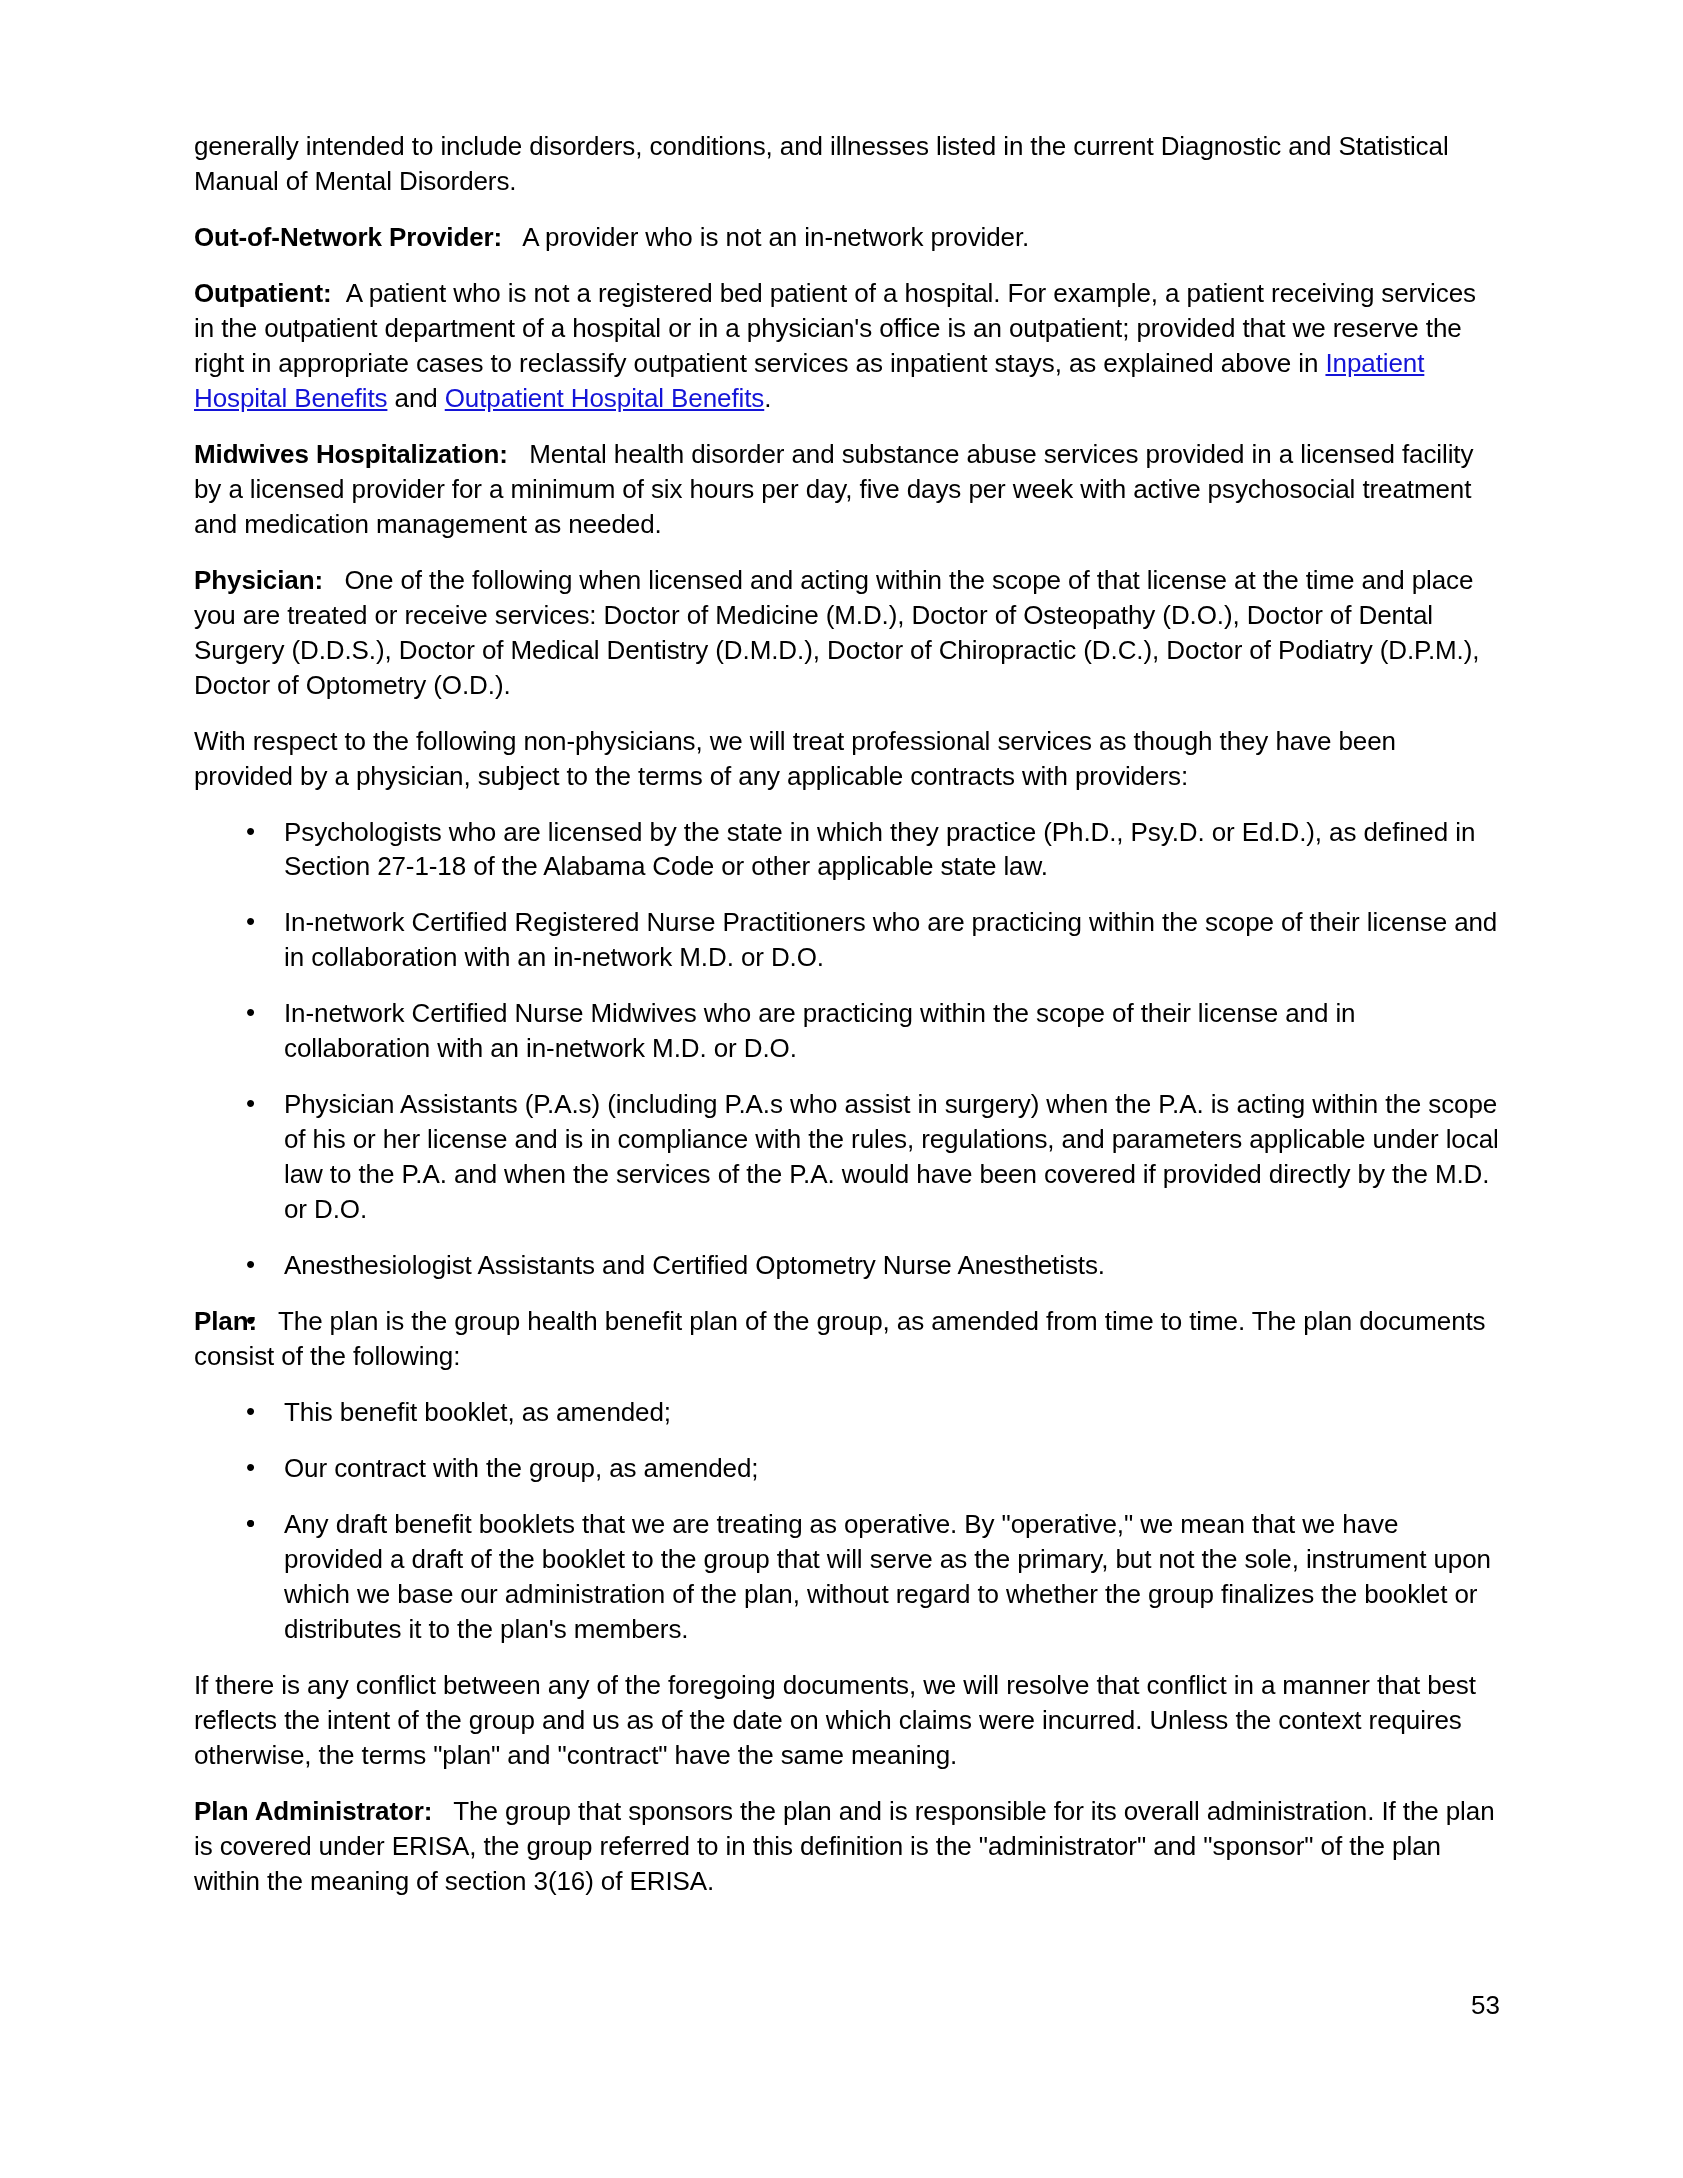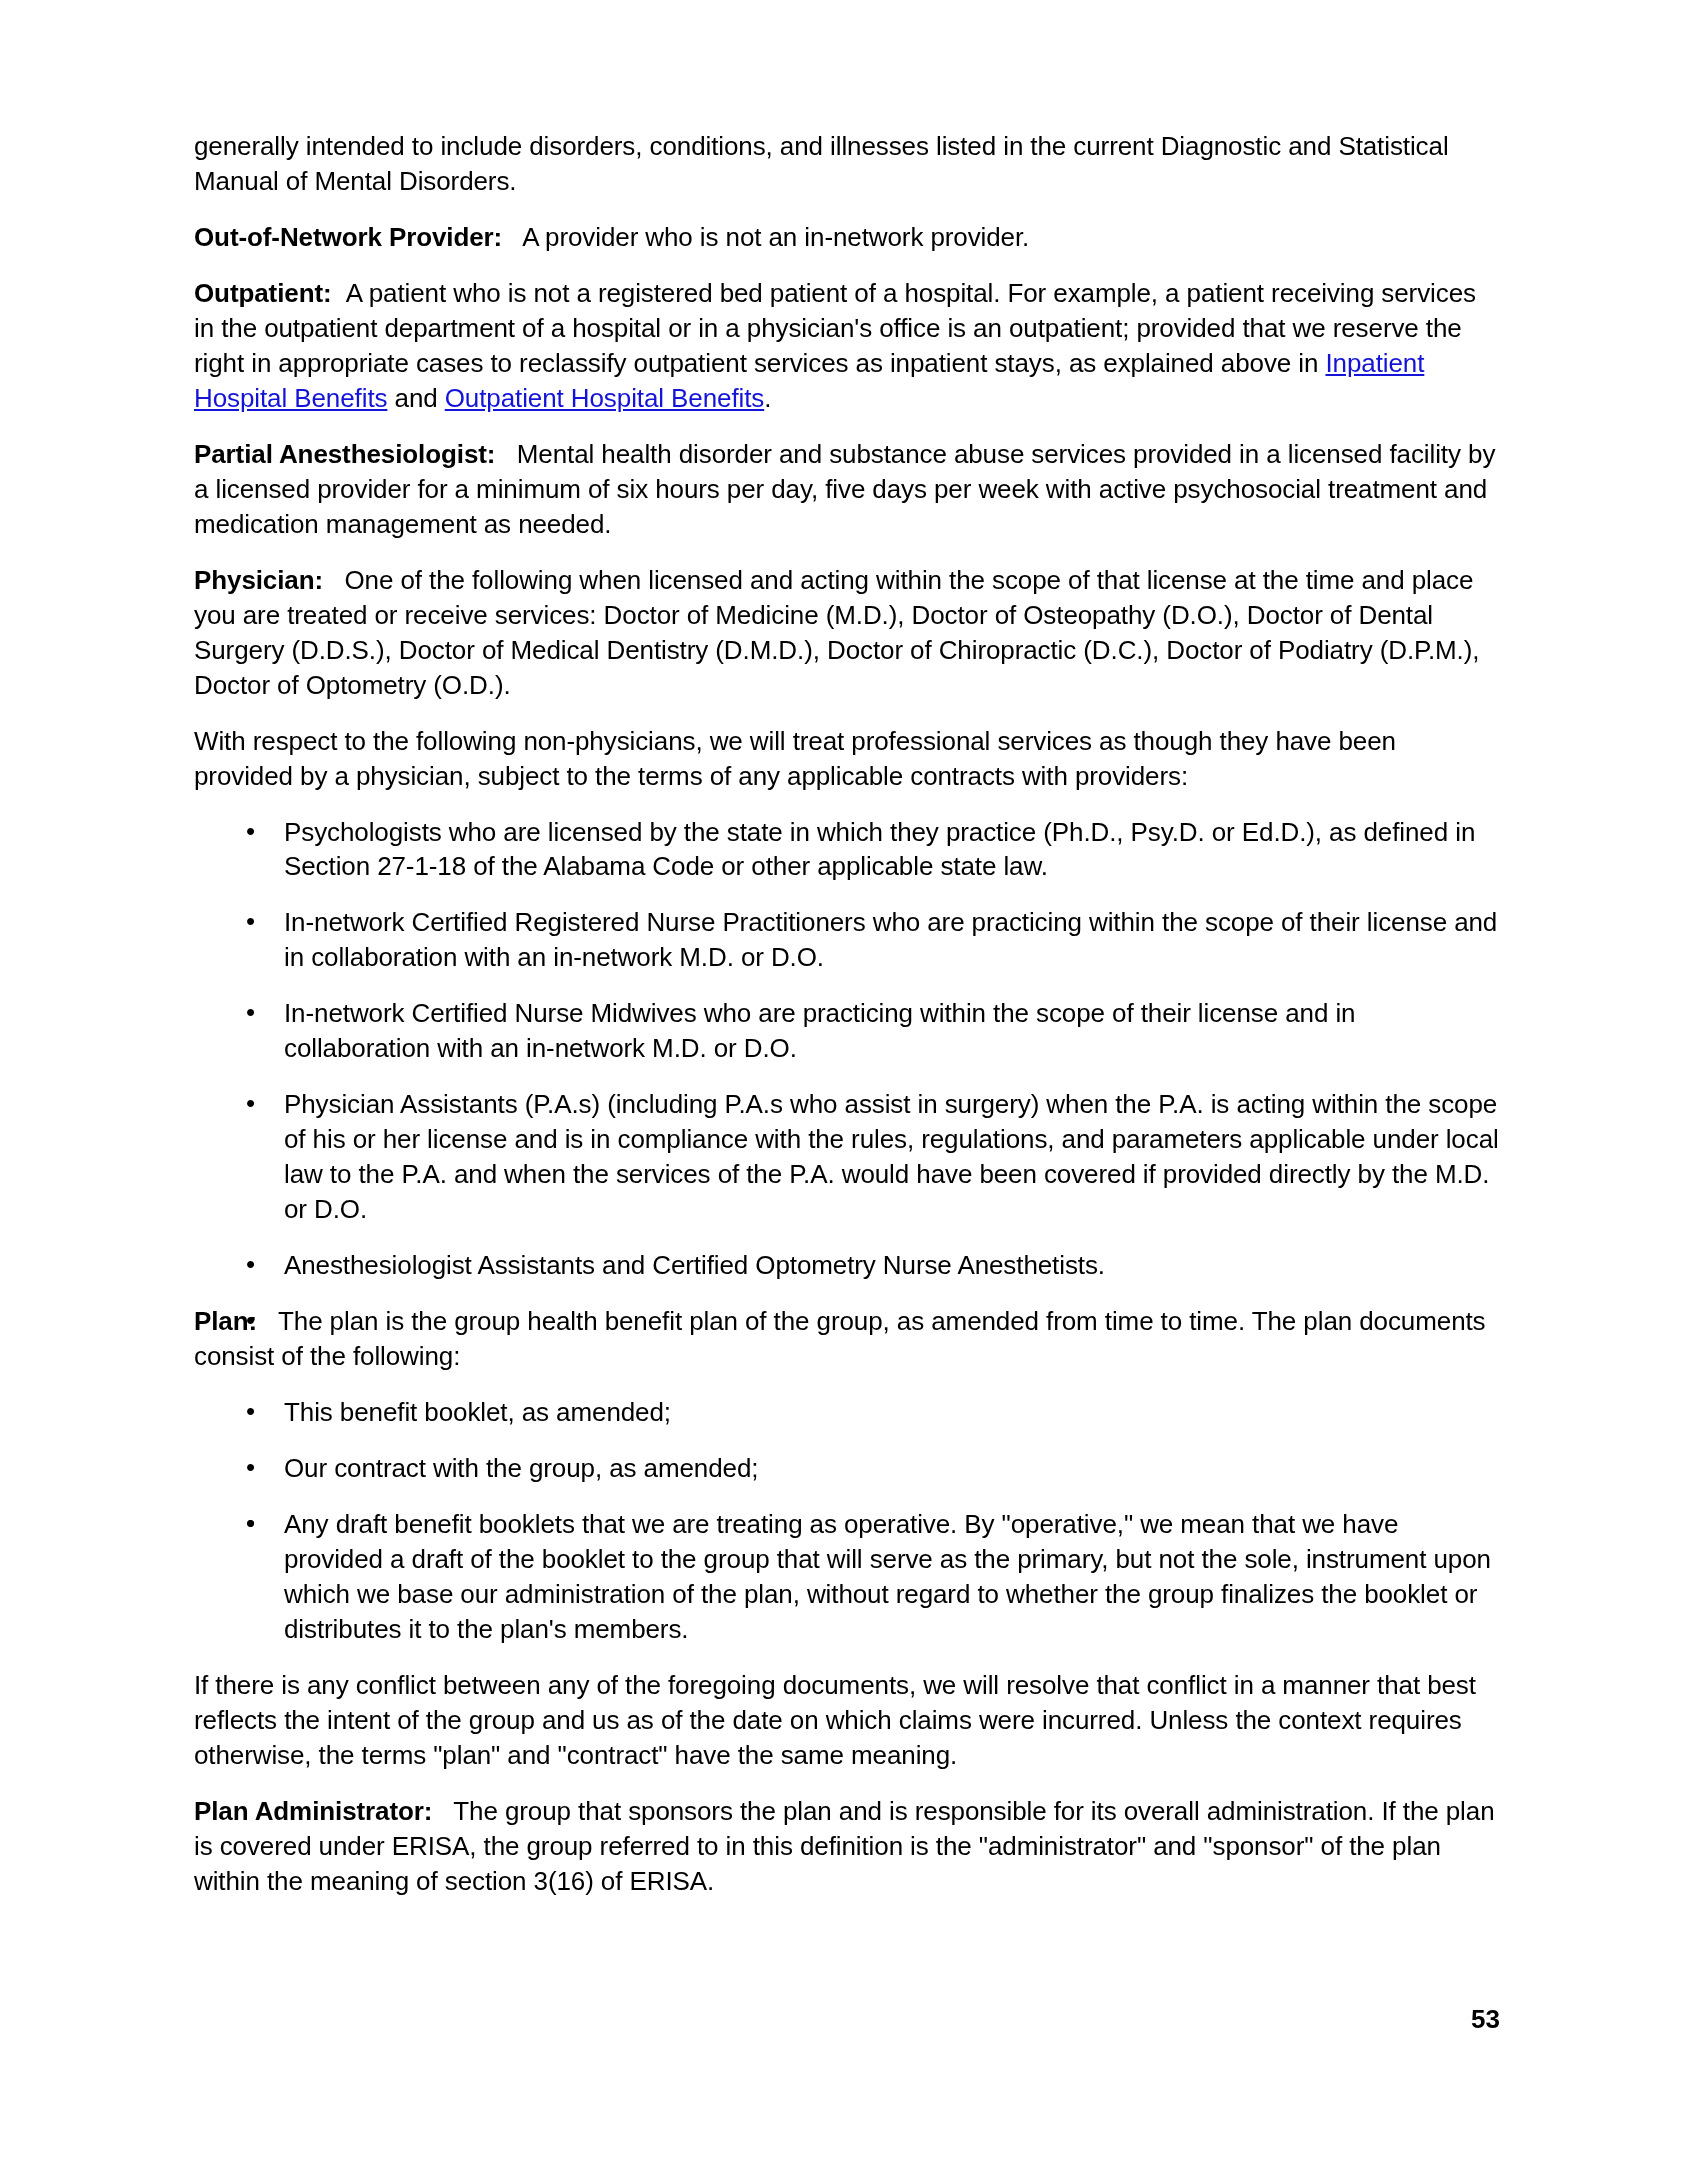--- a/index.html
+++ b/index.html
@@ -57,24 +57,23 @@
   ul.bullets li .bullet-dot {
     position: absolute;
     left: 52px;
     top: -1px;
     font-size: 26px;
     line-height: 1.345;
   }
   .pagenum {
     position: absolute;
     right: 183px;
-    bottom: 146px;
+    bottom: 160px;
     font-size: 26px;
     line-height: 1;
-    font-weight: bold;
   }
 </style>
 </head>
 <body>
 
 <div class="page">
   <div class="doc-body">
 
     <p class="para">
       <span>generally intended to include disorders, conditions, and illnesses listed in the current Diagnostic and Statistical Manual of Mental Disorders.</span>
@@ -86,21 +85,21 @@
         <span>A provider who is not an in-network provider.</span>
       </span>
     </p>
 
     <p class="para">
       <span class="term">Outpatient:</span>
       <span>&nbsp;<span>A patient who is not a registered bed patient of a hospital.  For example, a patient receiving services in the outpatient department of a hospital or in a physician's office is an outpatient; provided that we reserve the right in appropriate cases to reclassify outpatient services as inpatient stays, as explained above in </span></span><a class="doclink" href="#">Inpatient Hospital Benefits</a><span> and </span><a class="doclink" href="#">Outpatient Hospital Benefits</a><span>.</span>
     </p>
 
     <p class="para">
-      <span class="term">Partial Anesthesiologist:</span>
+      <span class="term">Midwives Hospitalization:</span>
       <span>&nbsp;
         <span>Mental health disorder and substance abuse services provided in a licensed facility by a licensed provider for a minimum of six hours per day, five days per week with active psychosocial treatment and medication management as needed.</span>
       </span>
     </p>
 
     <p class="para">
       <span class="term">Physician:</span>
       <span>&nbsp;
         <span>One of the following when licensed and acting within the scope of that license at the time and place you are treated or receive services: Doctor of Medicine (M.D.), Doctor of Osteopathy (D.O.), Doctor of Dental Surgery (D.D.S.), Doctor of Medical Dentistry (D.M.D.), Doctor of Chiropractic (D.C.), Doctor of Podiatry (D.P.M.), Doctor of Optometry (O.D.).</span>
       </span>

